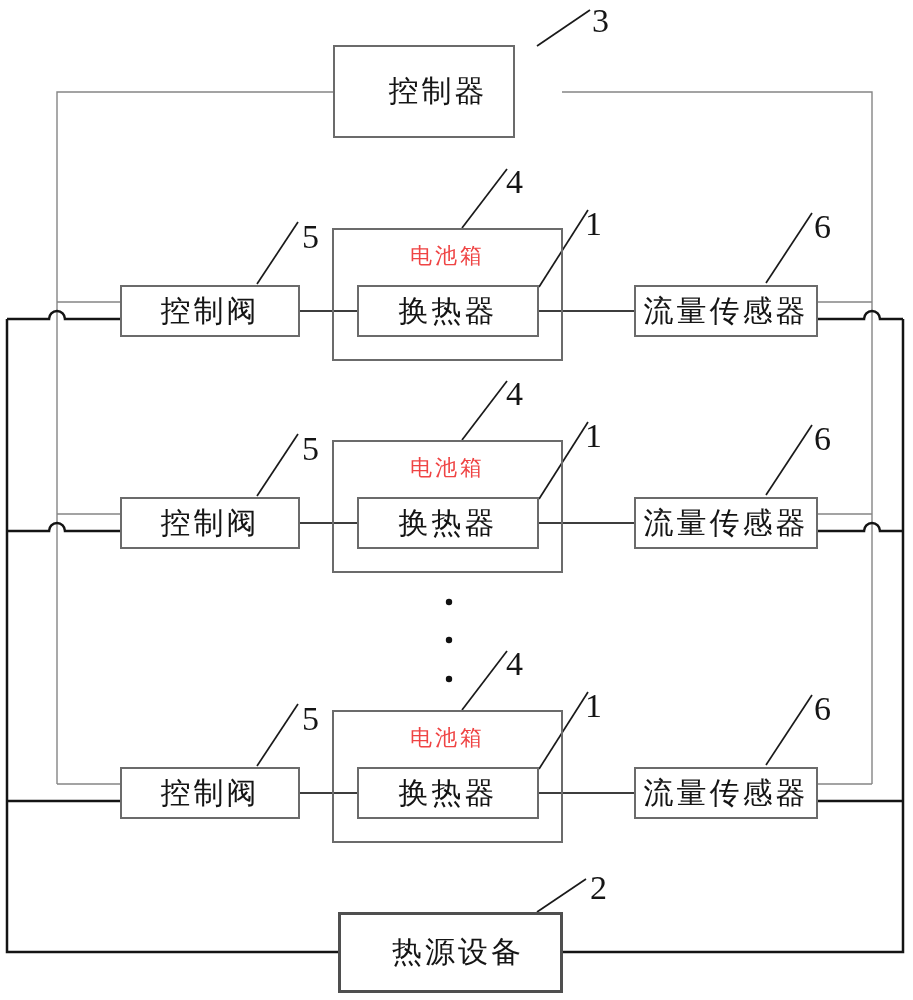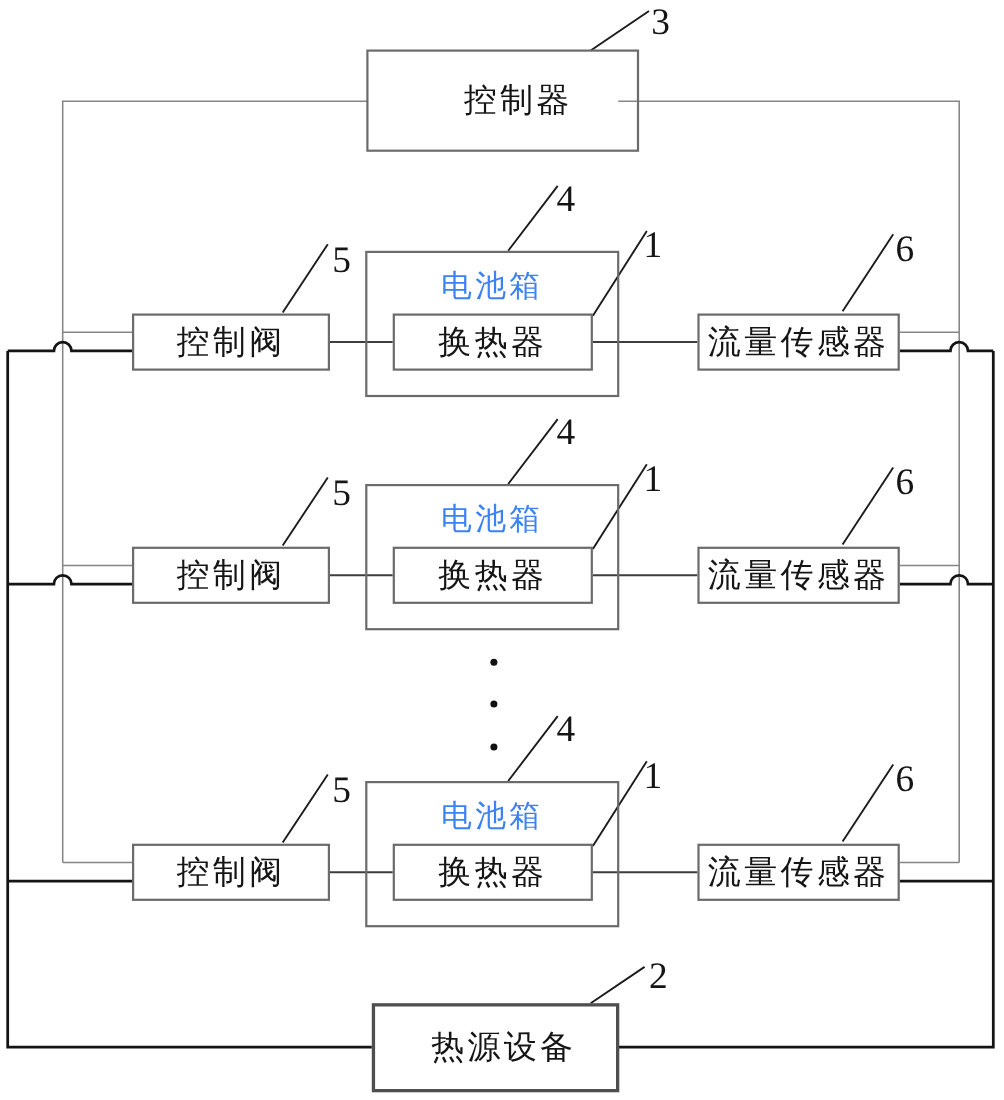--- a/index.html
+++ b/index.html
@@ -30,22 +30,22 @@
     white-space: nowrap;
   }
   .box.outer {
     display: block;
   }
   .outer-label {
     position: absolute;
     left: 0; right: 0;
     top: 11px;
     text-align: center;
-    font-size: 28px;
-    color: #3b82f6;
+    font-size: 22px;
+    color: #ef4444;
     letter-spacing: 3px;
   }
   .box.heatsrc {
     border: 3px solid #4f4f4f;
     padding-left: 15px;
   }
   .ref {
     position: absolute;
     font-size: 34px;
     color: #151515;
@@ -101,21 +101,21 @@
       <path d="M766,765 L812,695"></path>
     </g>
 
     <g fill="#111111" stroke="none">
       <circle cx="449" cy="602" r="3.2"></circle>
       <circle cx="449" cy="640" r="3.2"></circle>
       <circle cx="449" cy="679" r="3.2"></circle>
     </g>
   </svg>
 
-  <div class="box" style="left:333px; top:45px; width:248px; height:93px;padding-left:28px;">
+  <div class="box" style="left:333px; top:45px; width:182px; height:93px;padding-left:28px;">
     <span>控制器</span>
   </div>
   <div class="ref" style="left:592px; top:0px;">3</div>
 
   <div>
     <div class="box" style="left:120px; top:285px; width:180px; height:52px;">
       <span>控制阀</span>
     </div>
     <div class="box outer" style="left:332px; top:228px; width:231px; height:133px;">
       <div class="outer-label">电池箱</div>

